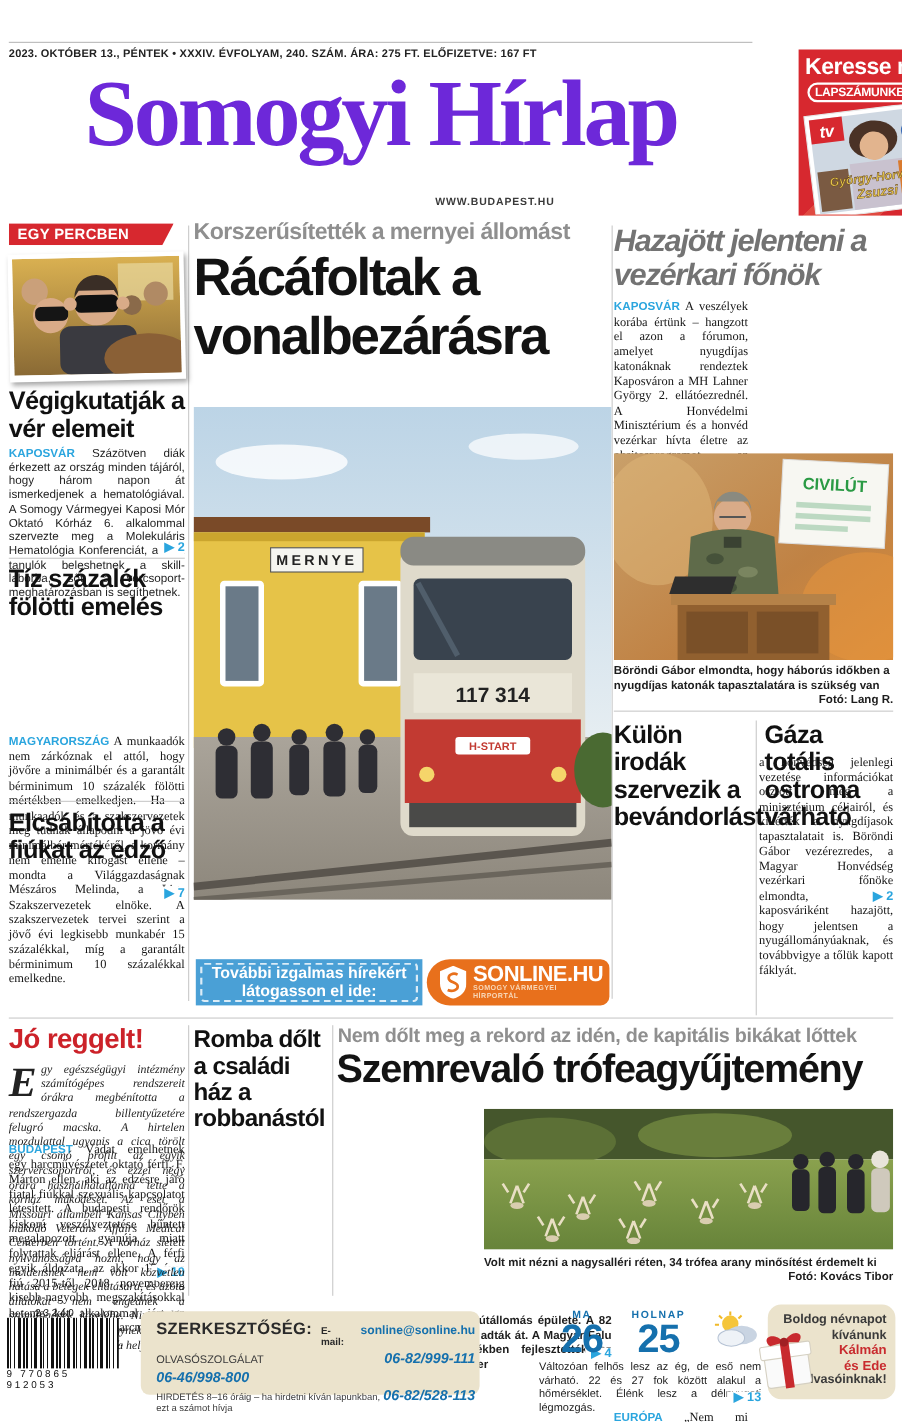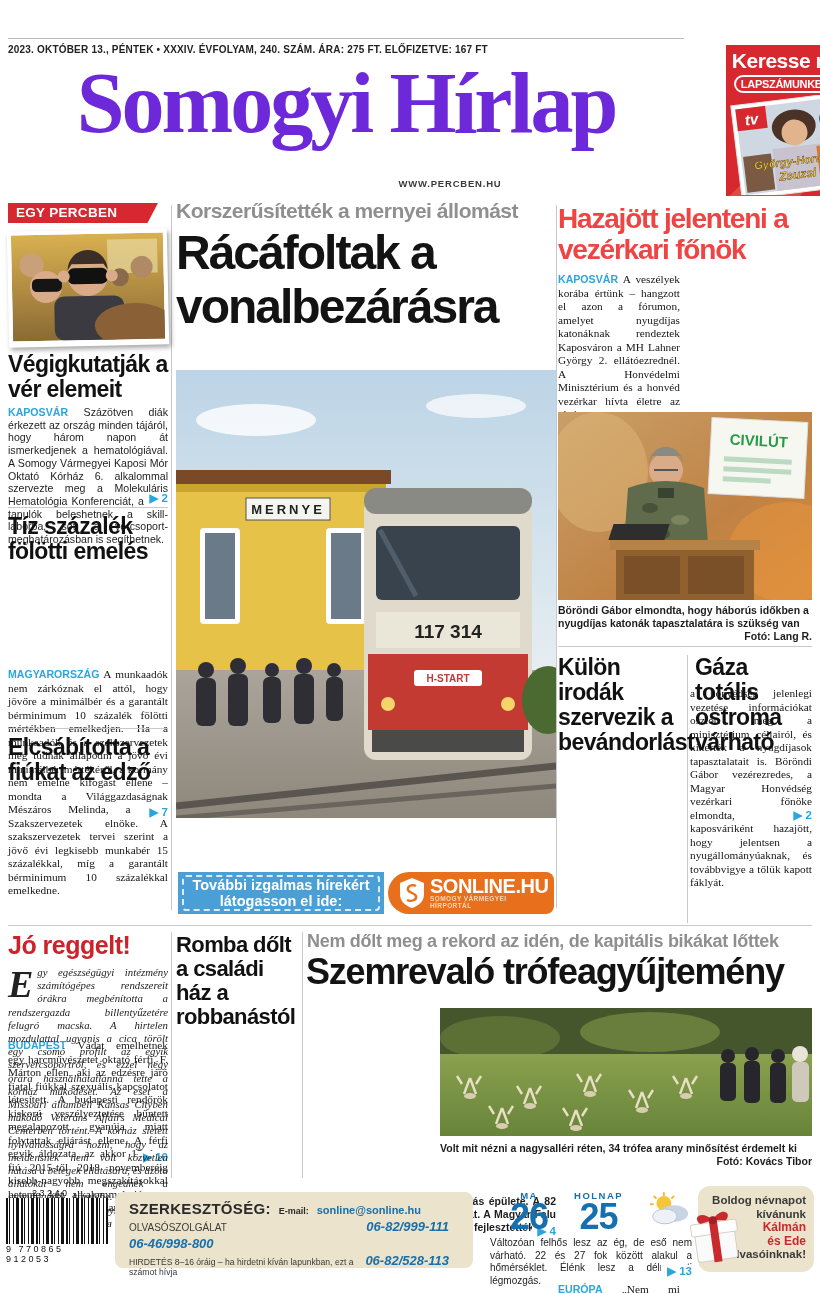--- a/index.html
+++ b/index.html
@@ -37,21 +37,21 @@
   .caption { font-weight:bold; font-size:10.5px; line-height:13.2px; text-align:justify; color:#1d1d1d; }
   
   .banner-blue { top:872px; left:178px; width:206px; height:42px; background:#4aa0d6; display:flex; align-items:center; justify-content:center; }
   .banner-blue .inner { border:2px dashed rgba(255,255,255,.8); border-radius:4px; width:198px; height:36px; display:flex; flex-direction:column;
                         align-items:center; justify-content:center; color:#fff; font-weight:bold; font-size:14.5px; line-height:16px; }
   .banner-orange { top:872px; left:388px; width:166px; height:42px; background:#e8701c; border-radius:21px 8px 8px 21px;
                    display:flex; align-items:center; gap:6px; padding-left:12px; color:#fff; }
   .bo-title { font-weight:bold; font-size:20px; letter-spacing:-.5px; line-height:18px; }
   .bo-sub { font-size:6.5px; font-weight:bold; color:#f8d7b8; letter-spacing:.4px; line-height:7.5px; }
   
-  .righthead { top:203px; left:558px; width:256px; font-weight:bold; font-size:28px; line-height:31px; letter-spacing:-1.2px; color:#ef4444; }
+  .righthead { top:203px; left:558px; width:256px; font-weight:bold; font-size:28px; line-height:31px; letter-spacing:-1.2px; color:#737373;font-style:italic; }
   .cap-credit { float:right; font-weight:bold; }
   
   .jo-head { top:931px; left:8px; font-weight:bold; font-size:25px; letter-spacing:-.5px; color:#cc2229; }
   .jo-body { top:966px; left:8px; width:160px; font-family:"Liberation Serif", serif; font-style:italic; font-size:10.8px;
              line-height:13.2px; text-align:justify; color:#222; }
   .dropcap { float:left; font-size:38px; line-height:32px; padding:2px 4px 0 0; font-style:italic; font-weight:bold; }
   .sig { float:right; font-weight:bold; font-style:normal; font-family:"Liberation Sans", sans-serif; font-size:10.5px; }
   .kicker-b { top:931px; left:307px; width:506px; font-weight:bold; font-size:18px; letter-spacing:-.3px; color:#8f8f8f; }
   .trophyhead { top:951px; left:306px; width:508px; font-weight:bold; font-size:36px; letter-spacing:-1.2px; color:#131313; }
   
@@ -74,21 +74,21 @@
   svg text { font-family:"Liberation Sans", sans-serif; }
 </style>
 </head>
 <body>
 
 <div class="page">
 
   <div class="abs hair topline"></div>
   <div class="abs dateline">2023. OKTÓBER 13., PÉNTEK • XXXIV. ÉVFOLYAM, 240. SZÁM. ÁRA: 275 FT. ELŐFIZETVE: 167 FT</div>
   <div class="abs masthead">Somogyi Hírlap</div>
-  <div class="abs website">WWW.PERCBEN.HU</div>
+  <div class="abs website">WWW.BUDAPEST.HU</div>
 
   <div class="abs promo">
     <div class="promo-line1">Keresse mai</div>
     <div class="promo-pill">LAPSZÁMUNKBAN!</div>
     <svg class="mag" viewBox="0 0 122 100">
       <g transform="rotate(-7 61 50)">
         <rect x="6" y="4" width="108" height="94" fill="#fff" stroke="#e5e5e5"></rect>
         <rect x="10" y="8" width="100" height="86" fill="#cfd8e2"></rect>
         <ellipse cx="66" cy="32" rx="22" ry="17" fill="#4a3226"></ellipse>
         <circle cx="66" cy="38" r="13" fill="#e2b48e"></circle>
@@ -363,21 +363,21 @@
     <span>Volt mit nézni a nagysalléri réten, 34 trófea arany minősítést érdemelt ki</span>
     <span class="cap-credit">Fotó: Kovács Tibor</span>
   </div>
 
   <div class="abs" style="top:1188px; left:6px; width:102px;">
     <div class="barcode-num" style="padding-left:26px;">23240</div>
     <div class="stripes"></div>
     <div class="barcode-num">9 770865 912053</div>
   </div>
 
-  <div class="abs beige" style="top:1192px; left:115px; width:358px; height:76px; padding:8px 24px 6px 14px;">
+  <div class="abs beige" style="top:1192px; left:128px; width:308px; height:76px; padding:8px 4px 6px 14px;">
     <div style="display:flex; align-items:baseline; gap:8px;">
       <span class="ed-title">SZERKESZTŐSÉG:</span>
       <span class="ed-mail-lab">E-mail:</span>
       <span class="ed-mail">sonline@sonline.hu</span>
     </div>
     <div class="ed-row">
       <span class="ed-lab" style="font-size:10px;">OLVASÓSZOLGÁLAT</span>
       <span class="ed-phone">06-82/999-111</span>
     </div>
     <div class="ed-row">

